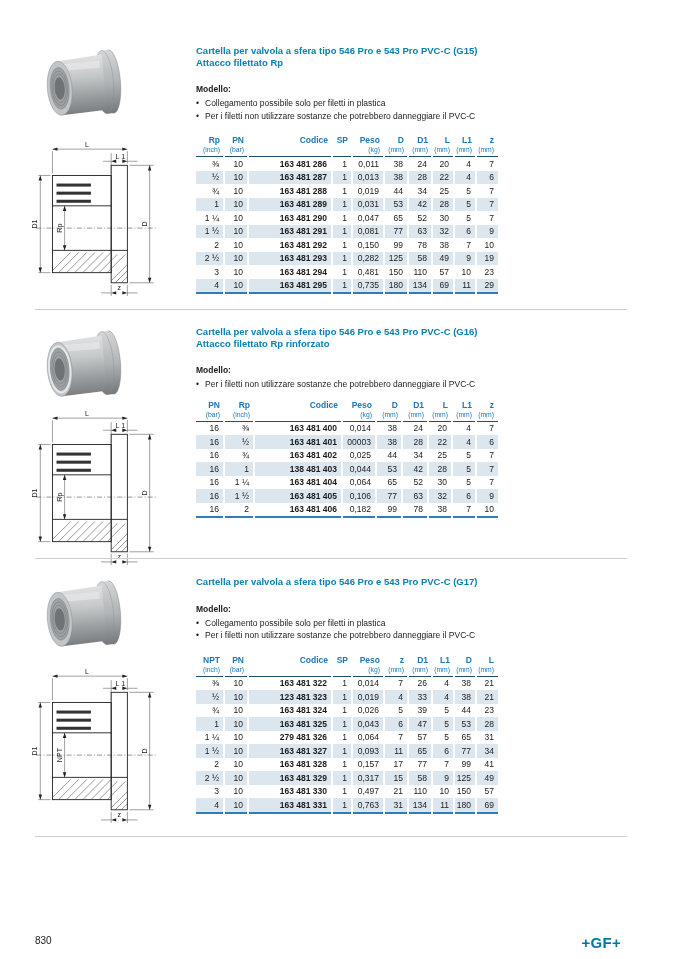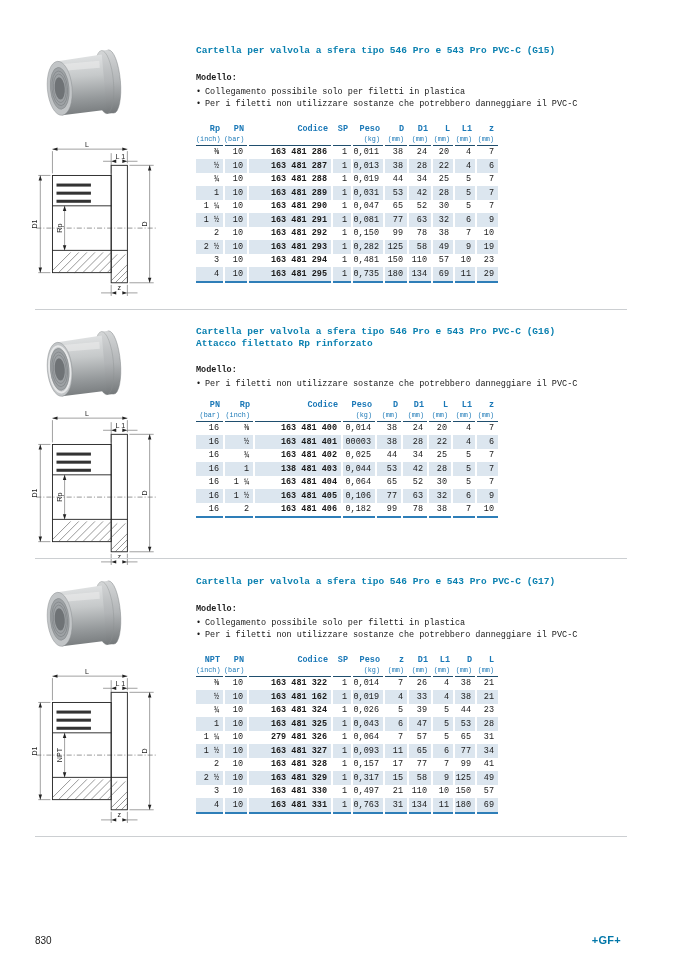--- a/index.html
+++ b/index.html
@@ -10,21 +10,21 @@
   }
   .section { position:absolute; left:0; width:678px; }
   .s1 { top:45px; } .s2 { top:326px; } .s3 { top:576px; }
 
   .product-slot { position:absolute; left:24px; top:0; width:116px; height:82px; }
   .product-slot svg { width:100%; height:100%; }
   .drawing-slot { position:absolute; left:30px; width:134px; height:162px; }
   .s1 .drawing-slot { top:94px; } .s2 .drawing-slot { top:82px; } .s3 .drawing-slot { top:90px; }
   .drawing-slot svg { width:100%; height:100%; }
 
-  .right { position:absolute; left:196px; top:0; width:440px;font-family:Liberation Mono, monospace; }
+  .right { position:absolute; left:196px; top:0; width:440px; }
   h3 { font-size:9.5px; line-height:11.5px; color:#0a80b0; font-weight:bold; }
   h3 span { display:block; }
   h4 { font-size:8.5px; margin:16px 0 3px 0; color:#1a1a1a; }
   ul.bullets { list-style:none; }
   ul.bullets li { font-size:8.5px; line-height:12.5px; padding-left:9px; position:relative; }
   ul.bullets li::before { content:"•"; position:absolute; left:0; top:0; font-size:8.5px; }
 
   table.spec { border-collapse:collapse; table-layout:fixed; width:302px; margin-top:13px;
                border-bottom:2.5px solid #2e7eb8; }
   .s2 table.spec { margin-top:9px; }
@@ -34,21 +34,21 @@
                        padding:0 4px 2px 0; border-bottom:1.5px solid #1f4e6e; }
   table.spec td { padding:1.5px 4px 1.5px 0; line-height:10.5px; border-right:2px solid #fff; }
   table.spec td:last-child { border-right:none; }
   table.spec tr.shaded td { background:#dce6ef; }
   table.spec td.bold { font-weight:bold; }
 
   .sep { position:absolute; left:35px; width:592px; height:1px; background:#cccfd2; }
   .sep1 { top:309px; } .sep2 { top:558px; } .sep3 { top:836px; }
 
   .pagenum { position:absolute; left:35px; top:935px; font-size:10px; color:#1a1a1a; }
-  .gf-logo { position:absolute; right:57px; top:934px; font-size:11px; font-weight:bold;
+  .gf-logo { position:absolute; right:57px; top:934px; font-size:15px; font-weight:bold;
              color:#0076a8; letter-spacing:0.3px; }
 
   
   .td-line { stroke:#222; stroke-width:0.9; fill:none; }
   .td-thin { stroke:#555; stroke-width:0.55; fill:none; }
   .td-center { stroke:#444; stroke-width:0.55; stroke-dasharray:5 2 1 2; fill:none; }
   .td-arrow { fill:#222; }
   .td-text { font-family:"Liberation Sans",sans-serif; font-size:7px; fill:#222; }
 </style>
 </head>
@@ -153,20 +153,21 @@
     <line class="td-thin" x1="70" y1="152" x2="80" y2="152"></line>
     <line class="td-thin" x1="96" y1="152" x2="106" y2="152"></line>
     <polygon class="td-arrow" points="80,152 85,150.3 85,153.7"></polygon>
     <polygon class="td-arrow" points="96,152 91,150.3 91,153.7"></polygon>
     <text class="td-text lbl-z" x="88" y="149.5" text-anchor="middle">z</text>
   </svg>
 </div>
     <div class="right">
       <h3>
         <span>Cartella per valvola a sfera tipo 546 Pro e 543 Pro PVC-C (G15)</span>
+        <span>Attacco filettato Rp</span>
       </h3>
       <h4>Modello:</h4>
       <ul class="bullets">
           <li>Collegamento possibile solo per filetti in plastica</li>
           <li>Per i filetti non utilizzare sostanze che potrebbero danneggiare il PVC-C</li>
         </ul>
       <table class="spec">
           <colgroup>
             <col style="width: 28px;">
             <col style="width: 24px;">
@@ -720,21 +721,21 @@
               <td>0,014</td>
               <td>7</td>
               <td>26</td>
               <td>4</td>
               <td>38</td>
               <td>21</td>
             </tr>
             <tr class="shaded">
               <td>½</td>
               <td>10</td>
-              <td class="bold">163 481 162</td>
+              <td class="bold">123 481 323</td>
               <td>1</td>
               <td>0,019</td>
               <td>4</td>
               <td>33</td>
               <td>4</td>
               <td>38</td>
               <td>21</td>
             </tr>
             <tr>
               <td>¾</td>

